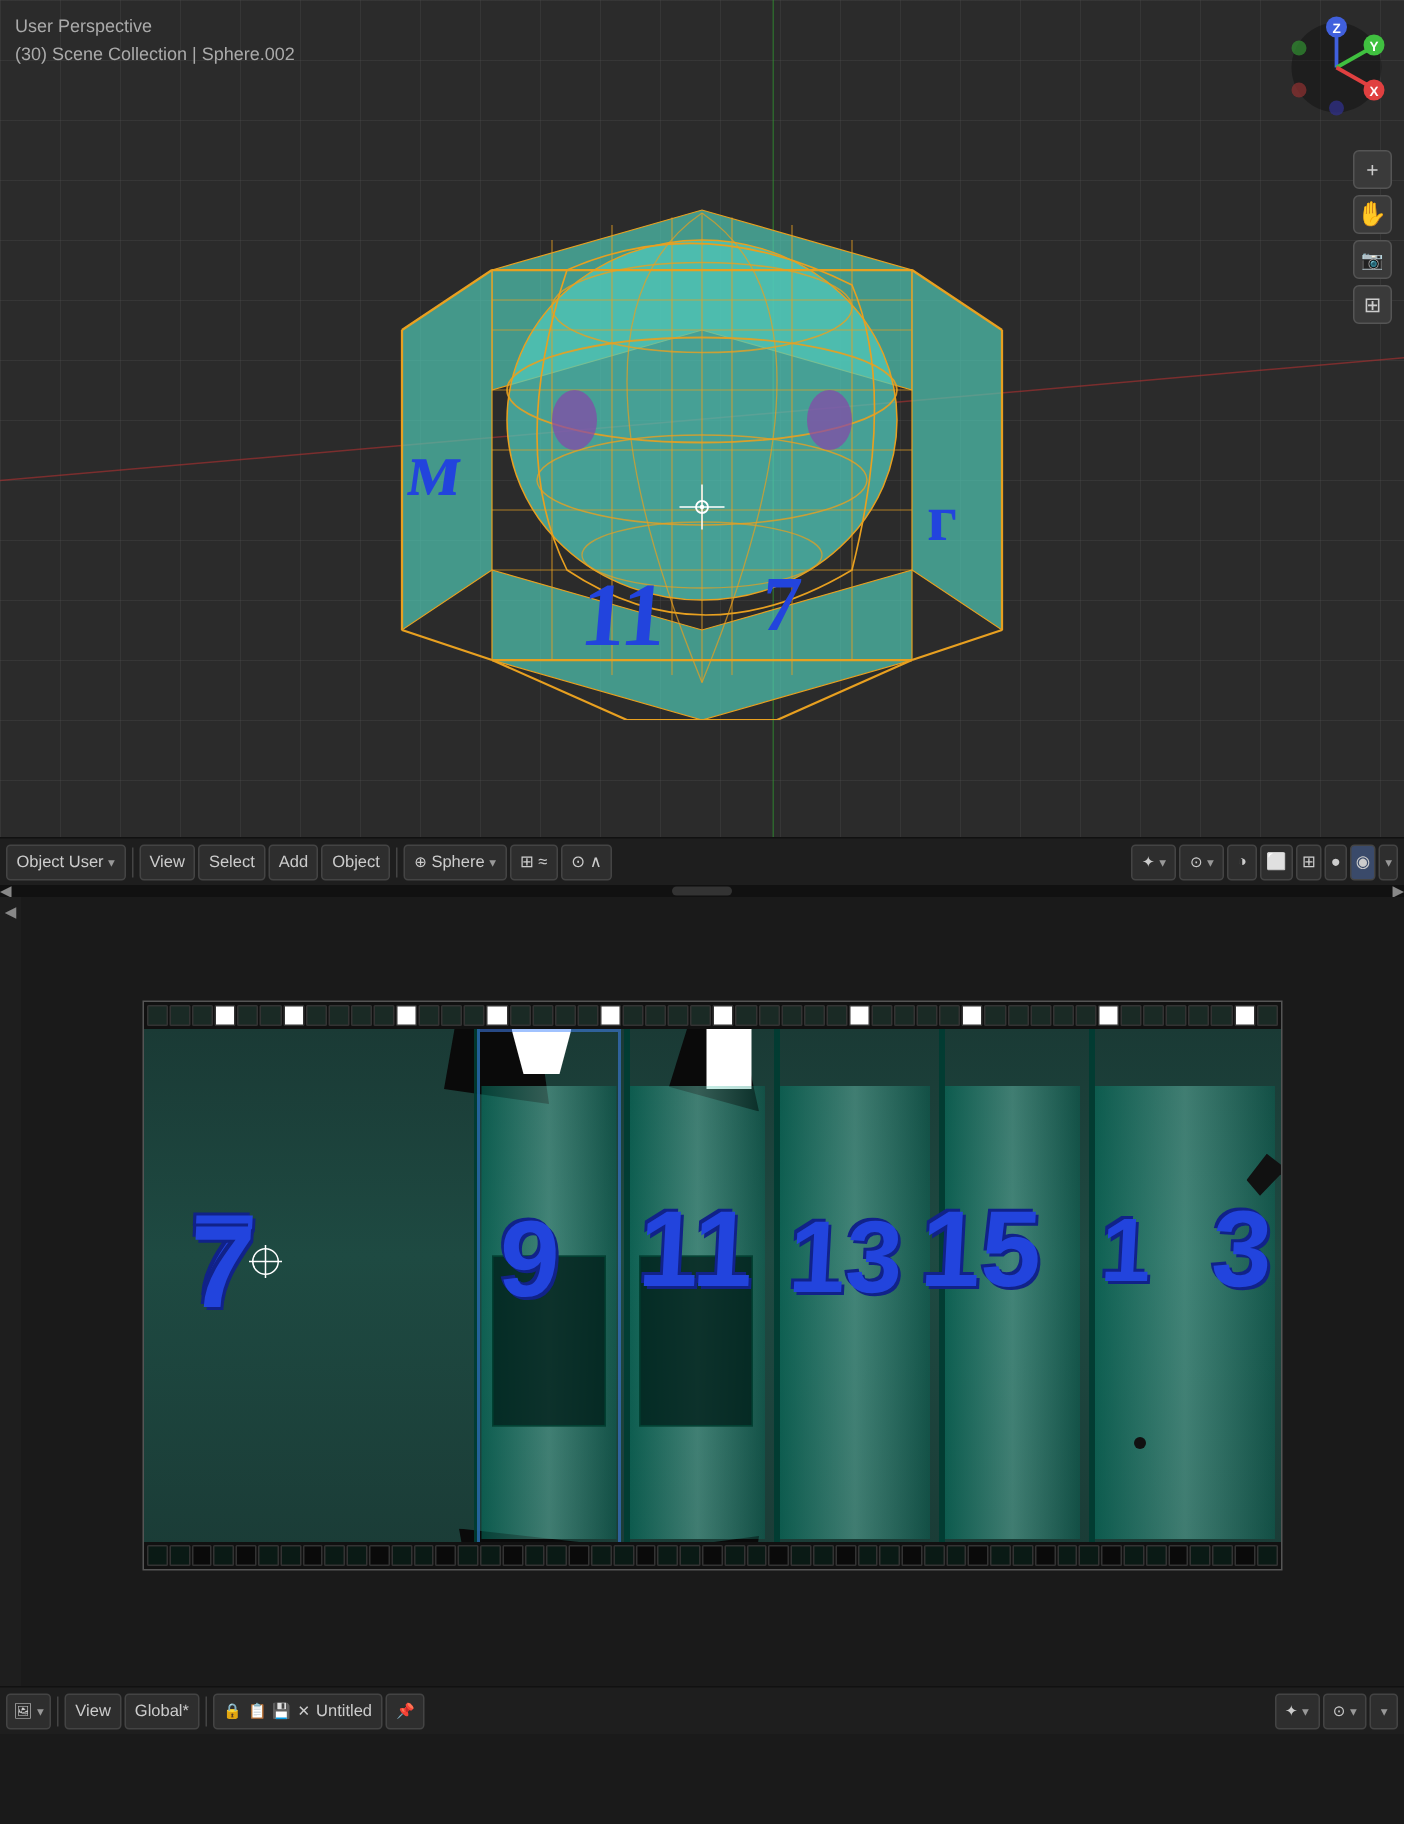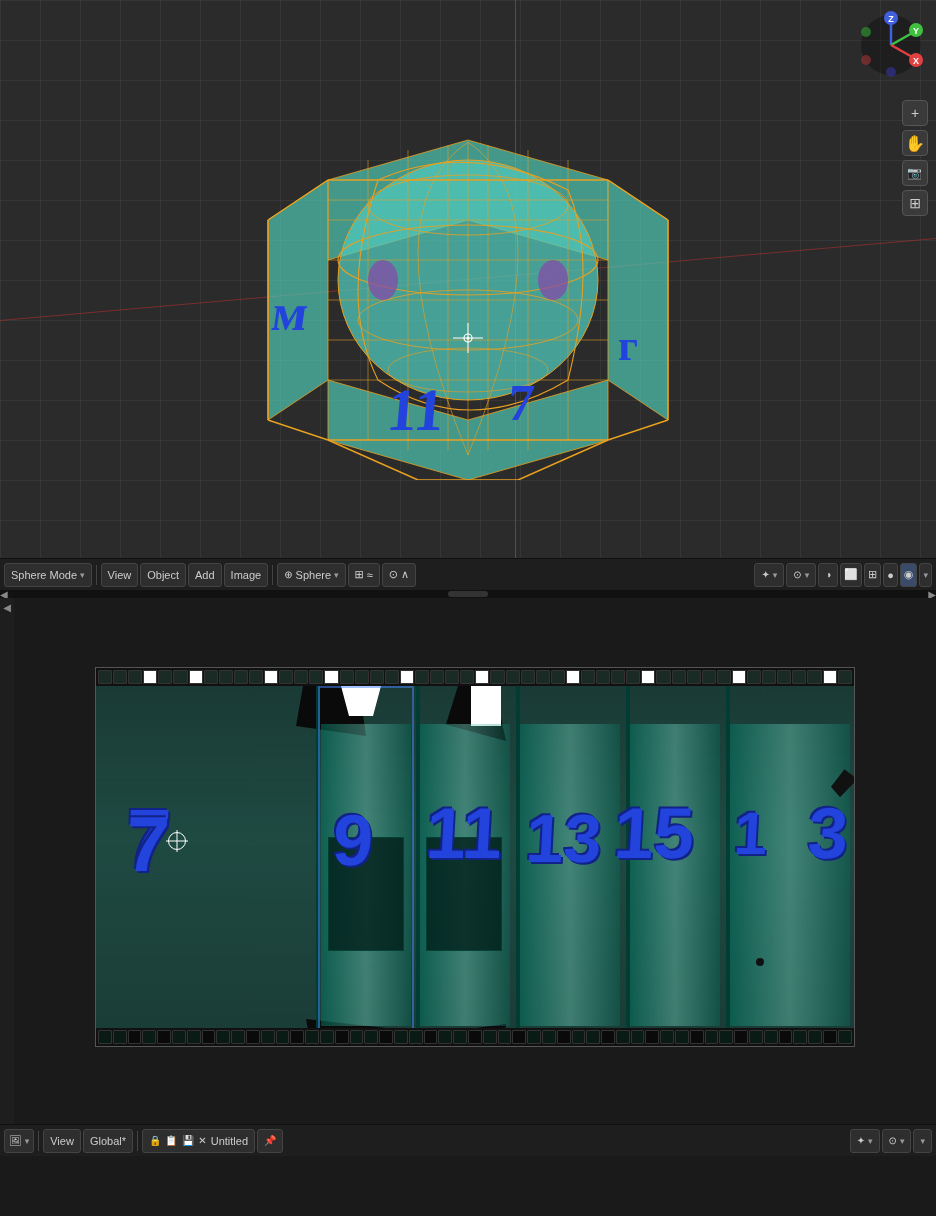--- a/index.html
+++ b/index.html
@@ -223,20 +223,24 @@
 <div class="viewport-3d">
   <div class="grid-bg"></div>
 
   <div style="position:absolute;top:0;left:0;right:0;bottom:32px;overflow:hidden;pointer-events:none;">
 
     <div style="position:absolute;top:50%;left:-10%;right:-10%;height:1px;background:#b03030;opacity:0.6;transform:rotate(-5deg);transform-origin:center;"></div>
 
     <div style="position:absolute;left:55%;top:0;bottom:0;width:1px;background:#30a030;opacity:0.5;"></div>
   </div>
 
+  <div class="viewport-label">
+    <div>User Perspective</div>
+    <div>(30) Scene Collection | Sphere.002</div>
+  </div>
 
   <div class="axis-gizmo">
     <svg viewBox="0 0 70 70">
       <circle cx="35" cy="35" r="30" fill="rgba(0,0,0,0.3)"></circle>
 
       <line x1="35" y1="35" x2="35" y2="10" stroke="#4060dd" stroke-width="2.5"></line>
       <circle cx="35" cy="8" r="7" fill="#4060dd"></circle>
       <text x="35" y="12" text-anchor="middle" fill="white" font-size="9" font-weight="bold">Z</text>
 
       <line x1="35" y1="35" x2="58" y2="22" stroke="#40c040" stroke-width="2.5"></line>
@@ -326,35 +330,35 @@
       <line x1="420" y1="160" x2="420" y2="360" stroke="#e8a020" stroke-width="1.5"></line>
 
       <line x1="80" y1="380" x2="170" y2="420" stroke="#e8a020" stroke-width="1.5"></line>
       <line x1="360" y1="380" x2="270" y2="420" stroke="#e8a020" stroke-width="1.5"></line>
       <line x1="170" y1="420" x2="270" y2="420" stroke="#e8a020" stroke-width="1.5"></line>
     </svg>
   </div>
 
   <div class="toolbar-3d">
     <div class="toolbar-item">
-      <span>Sphere Mode</span>
+      <span>Object User</span>
       <span class="chevron">▾</span>
     </div>
     <div class="toolbar-sep"></div>
     <div class="toolbar-item">
       <span>View</span>
     </div>
     <div class="toolbar-item">
+      <span>Select</span>
+    </div>
+    <div class="toolbar-item">
+      <span>Add</span>
+    </div>
+    <div class="toolbar-item">
       <span>Object</span>
-    </div>
-    <div class="toolbar-item">
-      <span>Add</span>
-    </div>
-    <div class="toolbar-item">
-      <span>Image</span>
     </div>
     <div class="toolbar-sep"></div>
 
     <div class="toolbar-item">
       <span style="font-size:10px;">⊕</span>
       <span>Sphere</span>
       <span class="chevron">▾</span>
     </div>
 
     <div class="toolbar-item">

